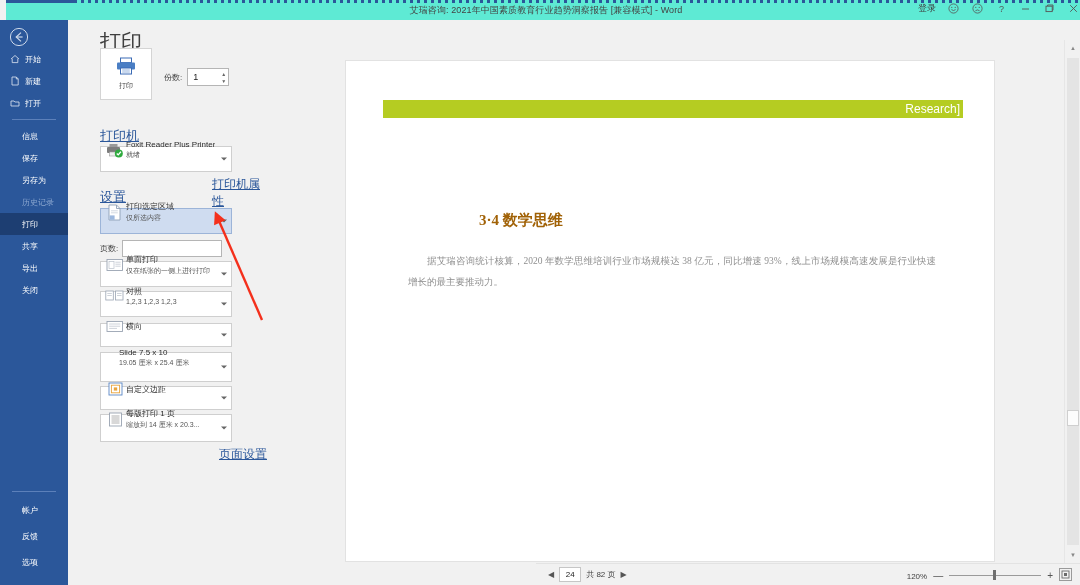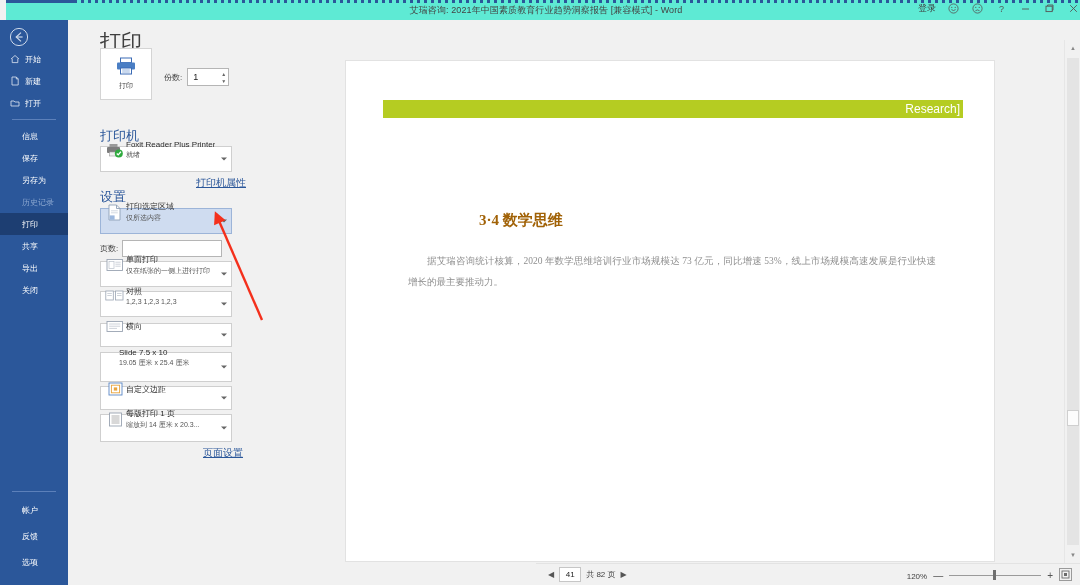--- a/index.html
+++ b/index.html
@@ -91,21 +91,21 @@
     display: flex; align-items: center; position: relative;
   }
   .spinner .val { font-size: 9px; color: #1a1a1a; padding-left: 5px; }
   .spinner .arrows {
     position: absolute; right: 2px; top: 0; bottom: 0;
     display: flex; flex-direction: column; justify-content: center; gap: 3px;
   }
   .spinner .arrows i { font-style: normal; font-size: 5px; line-height: 4px; color: #666; }
 
   .section-head {
-    position: absolute; left: 32px; font-size: 13px; color: #2b579a;
+    position: absolute; left: 32px; font-size: 13px; color: #2b579a; text-decoration: underline;
   }
   .info-dot {
     position: absolute; width: 9px; height: 9px; border: 1px solid #8aa3c9;
     border-radius: 50%; color: #6f89b3; font-size: 6px; line-height: 7px;
     text-align: center; cursor: pointer;
   }
 
   .combo {
     position: absolute; left: 32px; width: 132px;
     background: #fff; border: 1px solid #cfcfcf;
@@ -117,21 +117,21 @@
   .combo .ico svg { display: block; }
   .combo .txt { display: flex; flex-direction: column; gap: 1px; overflow: hidden; }
   .combo .t1 { font-size: 8px; color: #2b2b2b; white-space: nowrap; }
   .combo .t2 { font-size: 7px; color: #555; white-space: nowrap; }
   .combo .caret {
     position: absolute; right: 4px; top: 50%; transform: translateY(-50%);
     width: 0; height: 0; border-left: 3px solid transparent; border-right: 3px solid transparent;
     border-top: 3px solid #666;
   }
   .linklike {
-    position: absolute; font-size: 10px; color: #2b579a; text-decoration: underline; cursor: pointer;
+    position: absolute; font-size: 12px; color: #2b579a; text-decoration: underline; cursor: pointer; margin-left: 16px;
   }
   .pages-row { position: absolute; left: 32px; display: flex; align-items: center; gap: 4px; }
   .pages-label { font-size: 8px; color: #3f3f3f; }
   .pages-input {
     width: 100px; height: 17px; background: #fff; border: 1px solid #b5b5b5;
     font-size: 8px; padding-left: 4px; color: #222;
   }
 
   
   .annot { position: absolute; left: 190px; top: 190px; pointer-events: none; }
@@ -514,35 +514,35 @@
   </div>
 
   <div class="preview">
 
     <div class="page">
       <div class="doc-banner">
         <span class="bt">Research]</span>
       </div>
       <div class="doc-heading">3·4 数学思维</div>
       <div class="doc-body">
-        <p>据艾瑞咨询统计核算，2020 年数学思维培训行业市场规模达 73 亿元，同比增速 53%，线上市场规模高速发展是行业快速增长的最主要推动力。</p>
+        <p>据艾瑞咨询统计核算，2020 年数学思维培训行业市场规模达 38 亿元，同比增速 93%，线上市场规模高速发展是行业快速增长的最主要推动力。</p>
       </div>
     </div>
 
     <div class="vscroll">
       <div class="trackbg"></div>
       <div class="sbtn top">▲</div>
       <div class="thumb"></div>
       <div class="sbtn bottom">▼</div>
     </div>
 
     <div class="statusbar">
       <div class="pager">
         <span class="arw">◀</span>
-        <span class="pnum">41</span>
+        <span class="pnum">24</span>
         <span class="ptot">共 82 页</span>
         <span class="arw">▶</span>
       </div>
       <div class="zoomgrp">
         <span class="zlbl">120%</span>
         <span class="minus">—</span>
         <span class="slider">
           <span class="track"></span>
           <span class="knob"></span>
         </span>

